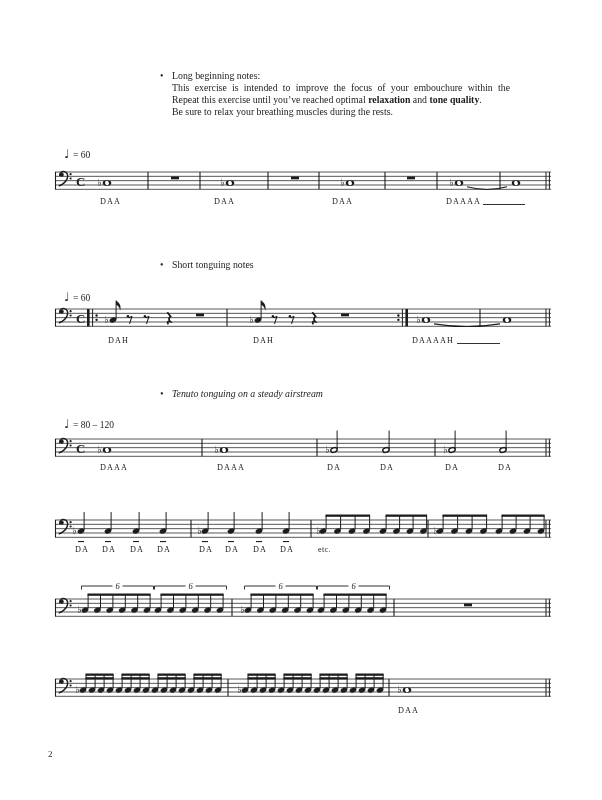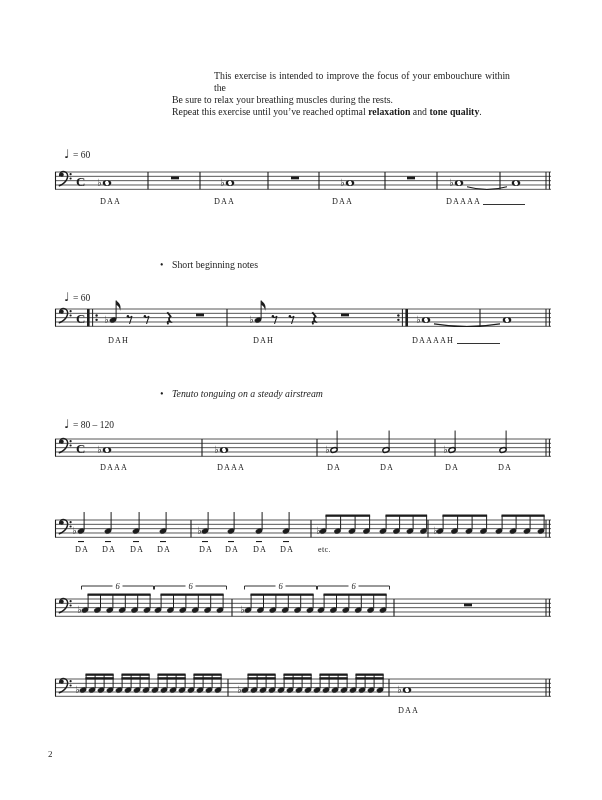--- a/index.html
+++ b/index.html
@@ -3,21 +3,21 @@
 <meta charset="utf-8">
 <style>
   html,body{margin:0;padding:0;background:#ffffff;}
   .page{position:relative;width:602px;height:800px;background:#ffffff;overflow:hidden;
         font-family:"Liberation Serif",serif;color:#1c1c1c;}
   #music{position:absolute;left:0;top:0;}
   .instr{position:absolute;font-size:9.8px;line-height:11.9px;color:#1c1c1c;}
   #b1{left:172px;top:70px;width:338px;}
   .head{margin-left:-12px;}
   .marker{display:inline-block;width:12px;}
-  .just{text-align:justify;text-align-last:justify;margin-left:42px;}
+  .just{text-align:justify;text-align-last:justify;}
   #b2{left:160px;top:259px;}
   #b3{left:160px;top:388px;font-style:italic;}
   #b2 .marker,#b3 .marker{width:12px;}
   b{font-weight:bold;}
   #pageno{position:absolute;left:48px;top:749px;font-size:9px;color:#2a2a2a;}
 </style>
 </head>
 <body>
 
 <div class="page">
@@ -447,23 +447,24 @@
         <text x="397" y="693.0415" fill="#1c1c1c" font-family="&quot;DejaVu Sans&quot;, sans-serif" font-size="10">♭</text>
         <ellipse cx="407" cy="690.0415" rx="4.3" ry="2.8" fill="#1c1c1c"></ellipse>
         <ellipse cx="407" cy="690.0415" rx="1.9" ry="2.2" fill="#ffffff" transform="rotate(-28 407 690.0415)"></ellipse>
         <line x1="546" y1="679" x2="546" y2="696.32" stroke="#1c1c1c" stroke-width="1"></line>
         <line x1="549.4" y1="679" x2="549.4" y2="696.32" stroke="#1c1c1c" stroke-width="1"></line>
         <text x="398" y="713" fill="#1c1c1c" font-family="&quot;Liberation Serif&quot;, serif" font-size="8.2" letter-spacing="1.1">DAA</text>
       </g>
     </svg>
 
   <div class="instr" id="b1">
+    <div class="head"><span class="marker">•</span><span>Long beginning notes:</span></div>
     <div class="just">This exercise is intended to improve the focus of your embouchure within the</div>
+    <div><span>Repeat this exercise until you’ve reached optimal </span><b>relaxation</b><span> and </span><b>tone quality</b><span>.</span></div>
     <div>Be sure to relax your breathing muscles during the rests.</div>
-    <div><span>Repeat this exercise until you’ve reached optimal </span><b>relaxation</b><span> and </span><b>tone quality</b><span>.</span></div>
   </div>
 
-  <div class="instr" id="b2"><span class="marker">•</span><span>Short beginning notes</span></div>
+  <div class="instr" id="b2"><span class="marker">•</span><span>Short tonguing notes</span></div>
 
   <div class="instr" id="b3"><span class="marker">•</span><span>Tenuto tonguing on a steady airstream</span></div>
 
   <div id="pageno">2</div>
 </div>
 
 </body></html>

